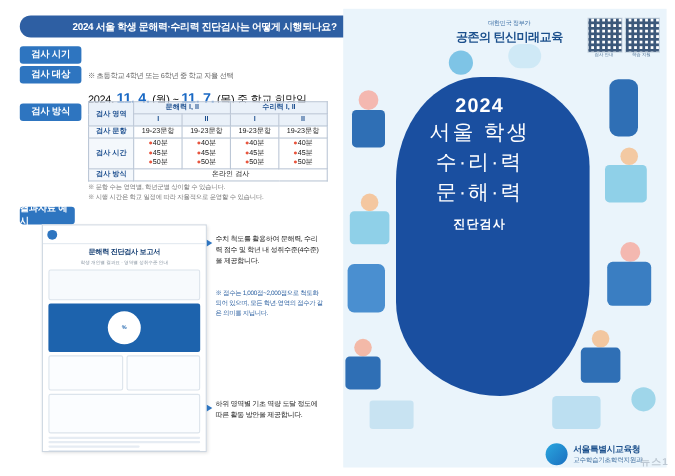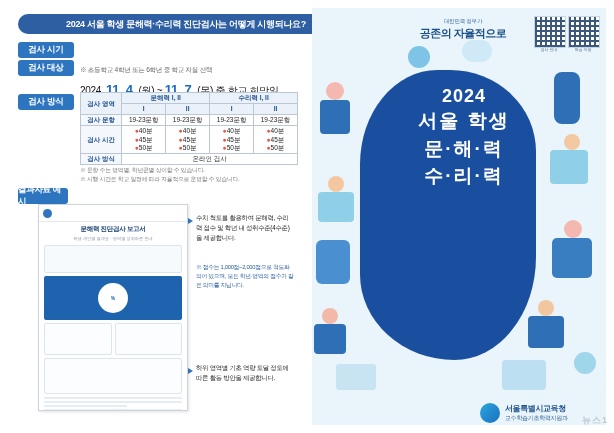--- a/index.html
+++ b/index.html
@@ -136,28 +136,28 @@
     opacity:.85;
   }
   .qr1{left:222px;} .qr2{left:256px;}
   .qr-cap{position:absolute;top:39px;font-size:4px;color:#4a6e93;width:30px;text-align:center;}
   .qc1{left:222px;} .qc2{left:256px;}
   .blob{
     position:absolute;left:48px;top:62px;width:176px;height:290px;
     background:#1a4fa0;border-radius:90px 100px 95px 110px/110px 95px 120px 100px;
   }
   .blob-txt{
-    position:absolute;left:76px;top:78px;width:152px;text-align:center;color:#ffffff;
+    position:absolute;left:48px;top:78px;width:152px;text-align:center;color:#ffffff;
   }
   .blob-txt .yr{font-size:18px;font-weight:bold;letter-spacing:1px;}
-  .blob-txt .l{font-size:19px;font-weight:bold;letter-spacing:2px;line-height:1.45;}
+  .blob-txt .l{font-size:19px;font-weight:normal;letter-spacing:2px;line-height:1.45;}
   .blob-txt .tail{font-size:11px;font-weight:bold;letter-spacing:1px;margin-top:6px;}
   .edu-logo{
     position:absolute;left:168px;top:392px;width:120px;height:26px;
-    display:flex;align-items:center;gap:5px;
+    display:flex;align-items:center;gap:5px;justify-content:center;
   }
   .edu-mark{
     width:20px;height:20px;border-radius:50%;
     background:linear-gradient(135deg,#2aa7df,#1b6fbf);
   }
   .edu-txt .e1{font-size:8px;font-weight:bold;color:#1b4f8c;letter-spacing:-0.4px;}
   .edu-txt .e2{font-size:6px;color:#3a6a9c;letter-spacing:-0.3px;}
   
   .fig{position:absolute;border-radius:4px;}
   .c{position:absolute;border-radius:50%;}
@@ -277,21 +277,21 @@
     <div class="anno a1">수치 척도를 활용하여 문해력, 수리력 점수 및 학년 내 성취수준(4수준)을 제공합니다.</div>
     <div class="anno a2">※ 점수는 1,000점~2,000점으로 척도화 되어 있으며, 모든 학년·영역의 점수가 같은 의미를 지닙니다.</div>
     <div class="arrow ar3"></div>
     <div class="anno a3">하위 영역별 기초 역량 도달 정도에 따른 활동 방안을 제공합니다.</div>
   </div>
 
   <div class="right">
 
     <div class="r-top-text">
       <div class="t1">대한민국 정부가</div>
-      <div class="t2">공존의 자율적으로</div>
+      <div class="t2">공존의 틴신미래교육</div>
     </div>
 
     <div class="qr qr1">
         <div class="pat"></div>
       </div>
     <div class="qr-cap qc1">검사 안내</div>
     <div class="qr qr2">
         <div class="pat"></div>
       </div>
     <div class="qr-cap qc2">학습 지원</div>
@@ -314,22 +314,23 @@
     <div class="fig" style="left:216px;top:308px;width:36px;height:32px;background:#2f6fb5;"></div>
     <div class="fig" style="left:190px;top:352px;width:44px;height:30px;background:#bcdff1;border-radius:4px;"></div>
     <div class="c" style="left:262px;top:344px;width:22px;height:22px;background:#9fd6ea;"></div>
     <div class="fig" style="left:96px;top:38px;width:22px;height:22px;background:#7ec4e6;border-radius:50%;"></div>
     <div class="fig" style="left:150px;top:32px;width:30px;height:22px;background:#cfe9f6;border-radius:11px;"></div>
 
     <div class="blob"></div>
     <div class="blob-txt">
       <div class="yr">2024</div>
       <div class="l">서울 학생</div>
+      <div class="l">수·리·력</div>
       <div class="l">문·해·력</div>
-      <div class="l">수·리·력</div>
+      <div class="tail">진단검사</div>
     </div>
 
     <div class="edu-logo">
       <div class="edu-mark"></div>
       <div class="edu-txt">
         <div class="e1">서울특별시교육청</div>
         <div class="e2">교수학습기초학력지원과</div>
       </div>
     </div>
   </div>

